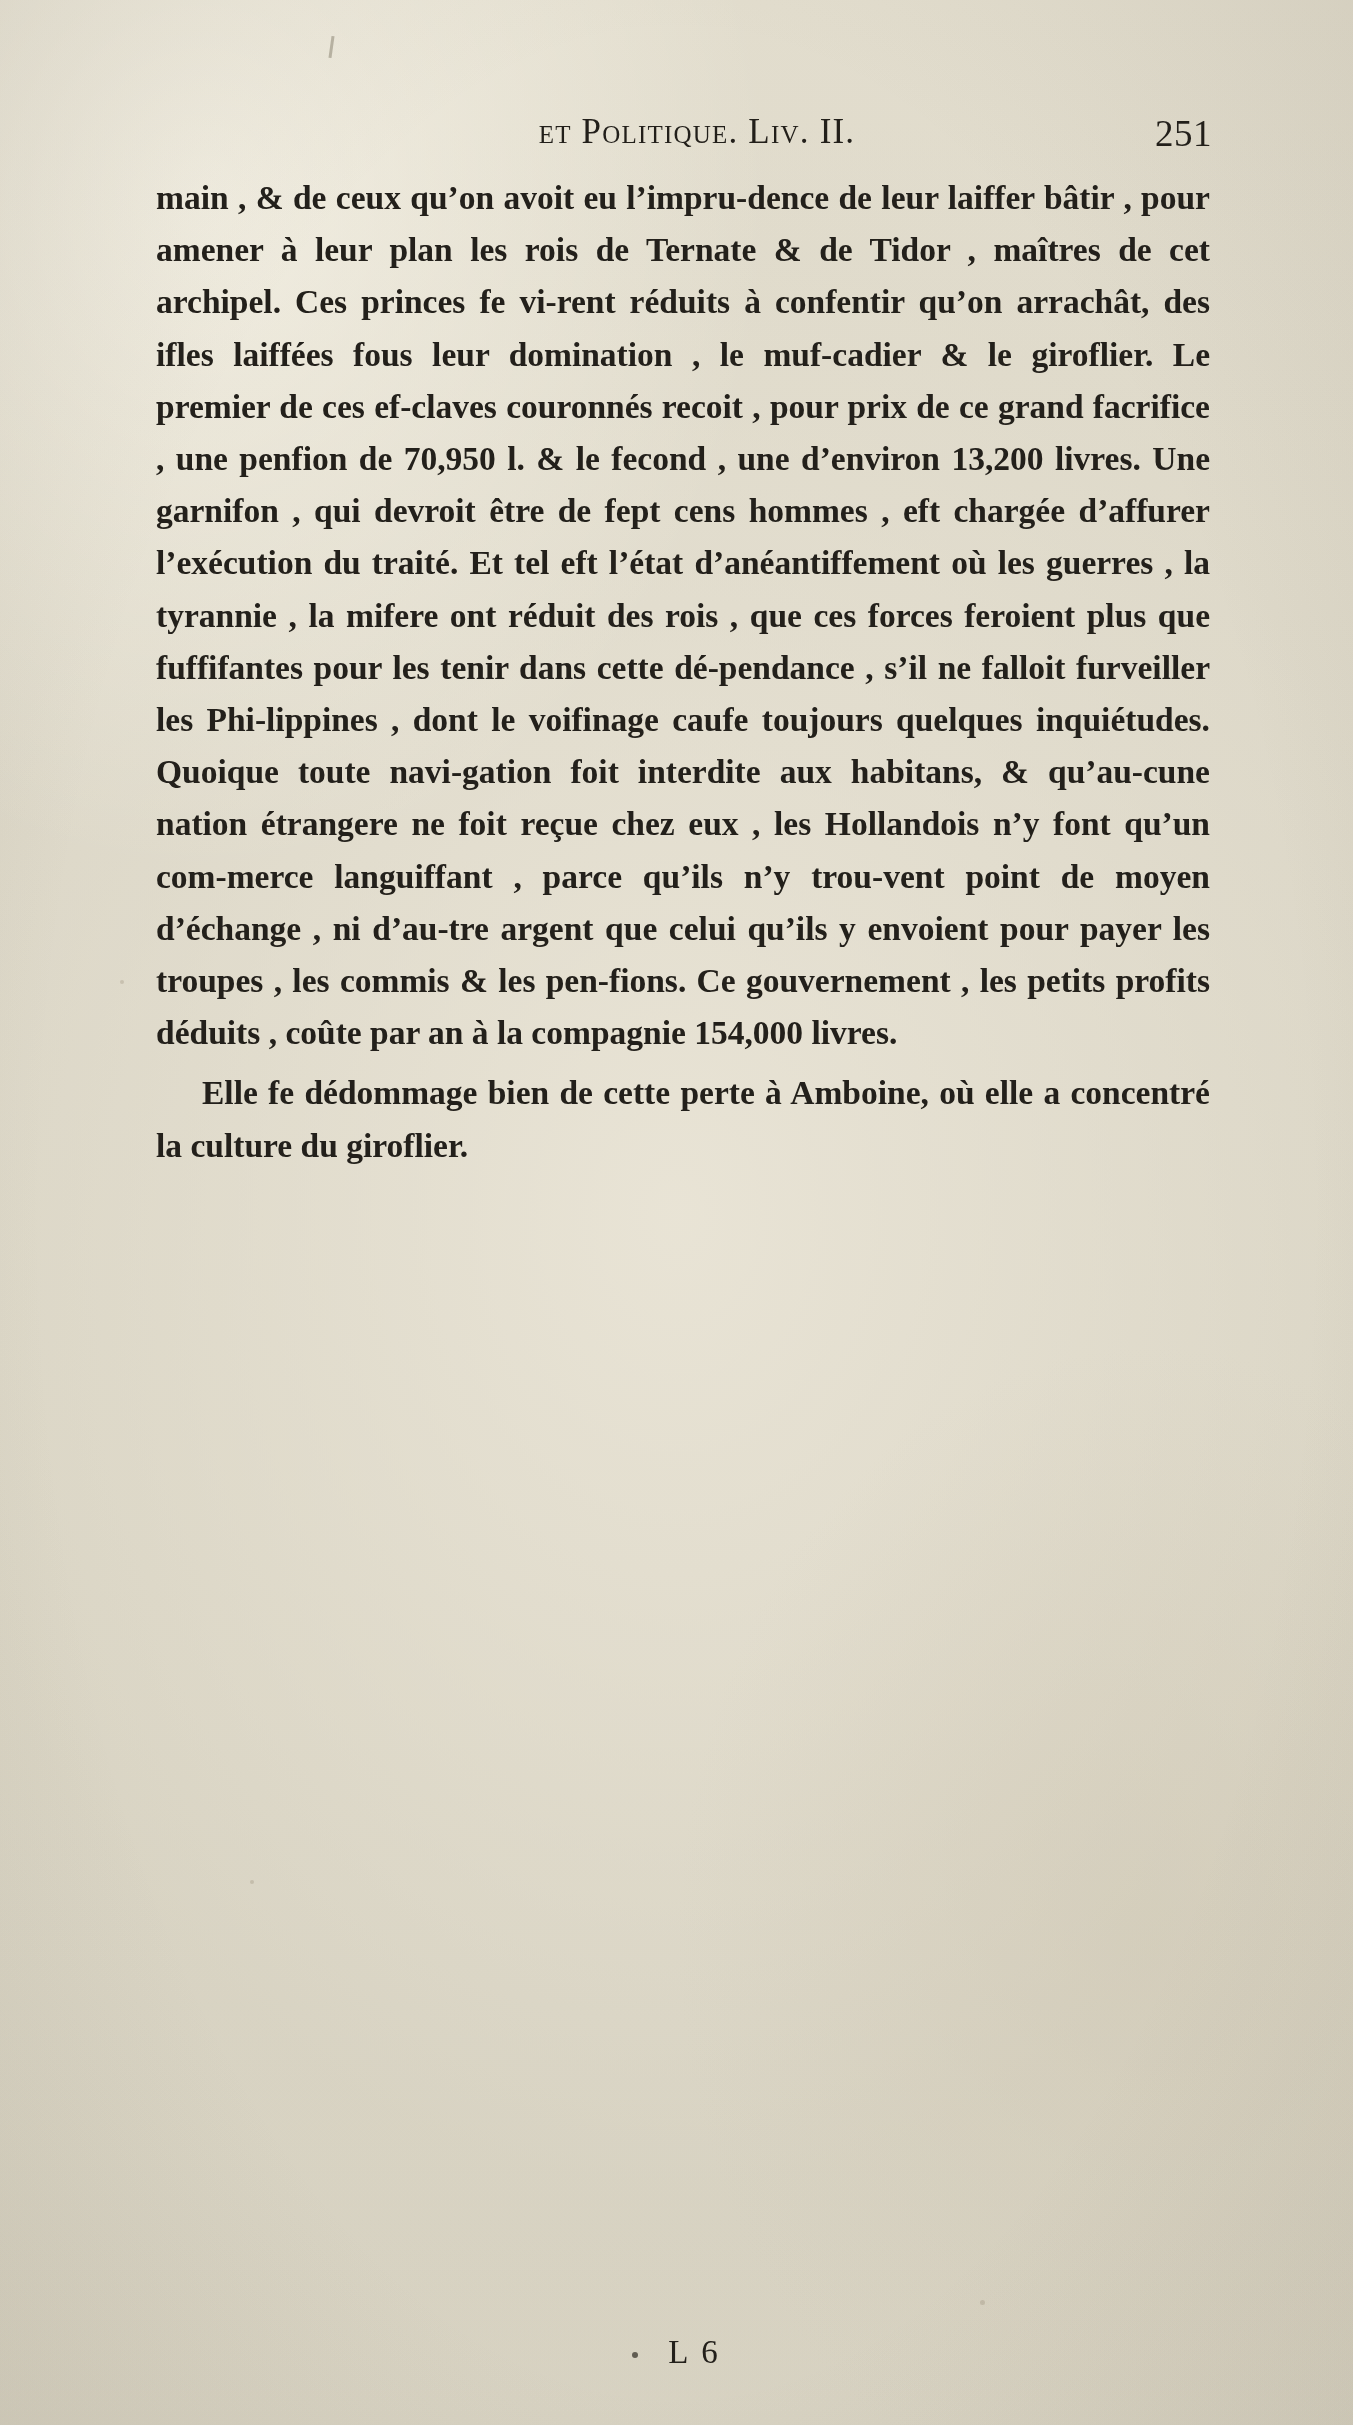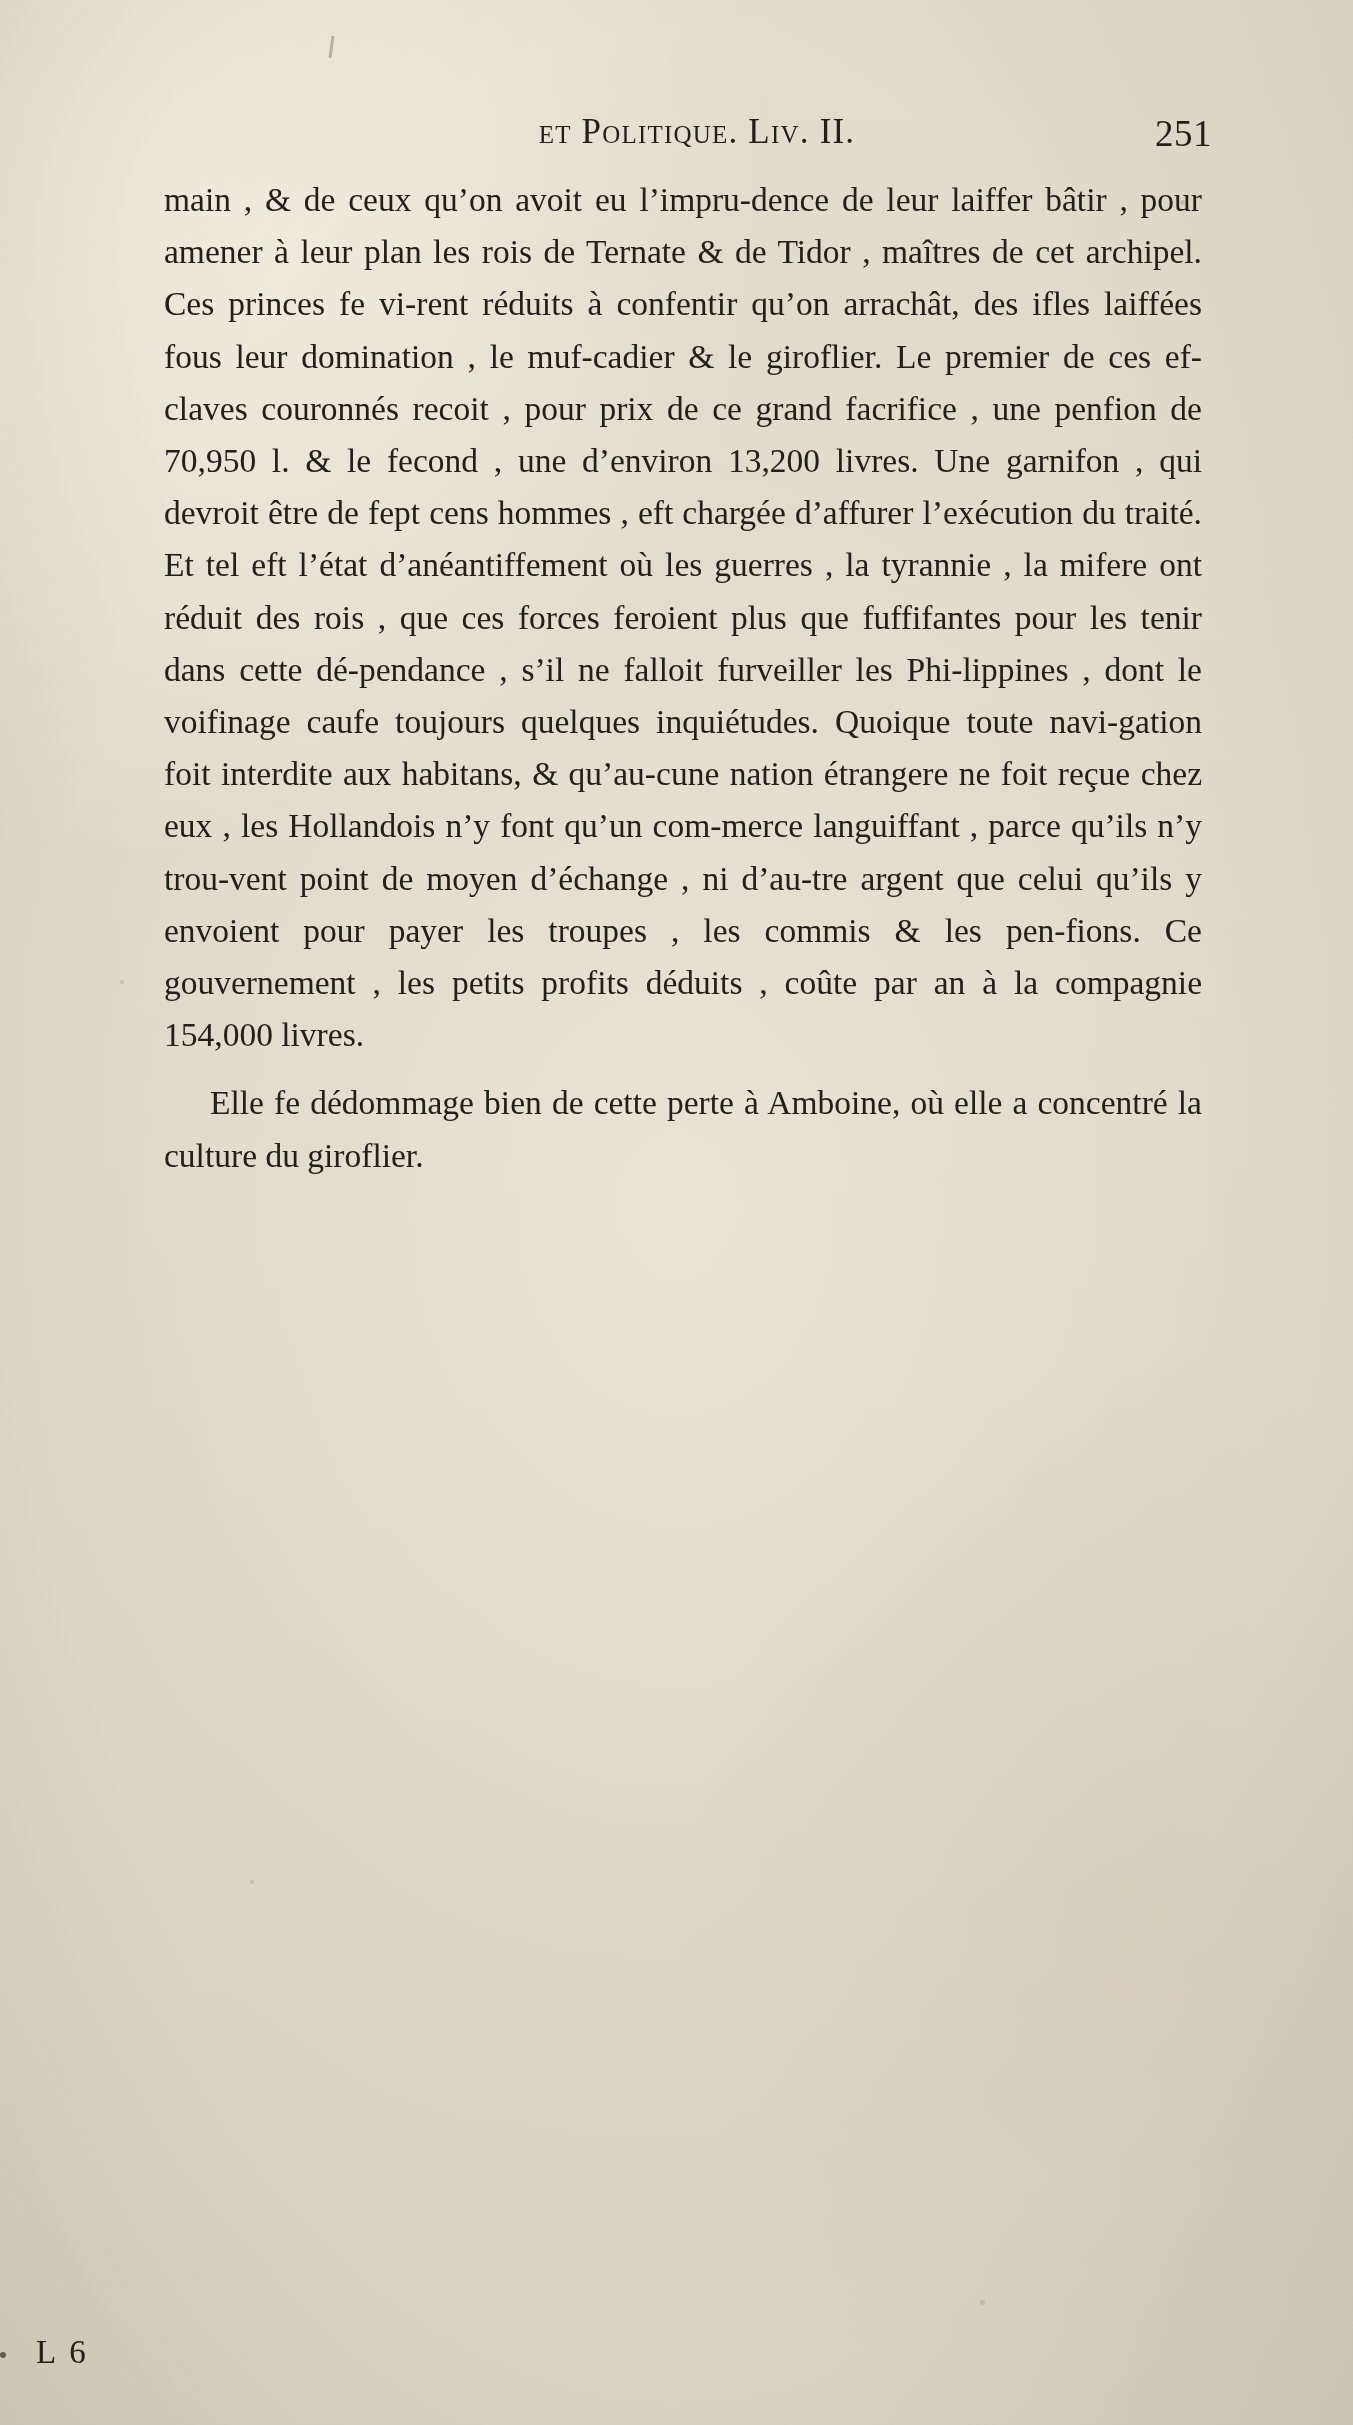--- a/index.html
+++ b/index.html
@@ -72,34 +72,35 @@
     margin-top: 14px;
     font-size: 33.5px;
     line-height: 52.2px;
     color: #23201b;
     text-align: justify;
     text-justify: inter-word;
     hyphens: manual;
     -webkit-hyphens: manual;
   }
   .body-text p {
-    margin: 16px;
+    margin: 8px;
     text-indent: 0;
+    font-weight: bold;
   }
   .body-text p.indent {
     text-indent: 46px;
   }
 
   
   .sig {
     position: absolute;
     left: 0;
     right: 0;
     bottom: 54px;
-    text-align: left;
+    text-align: center;
     font-size: 33px;
     color: #23201b;
     letter-spacing: 3px;
   }
   .sig-dot {
     display: inline-block;
     width: 6px;
     height: 6px;
     background: #3a352c;
     border-radius: 50%;

